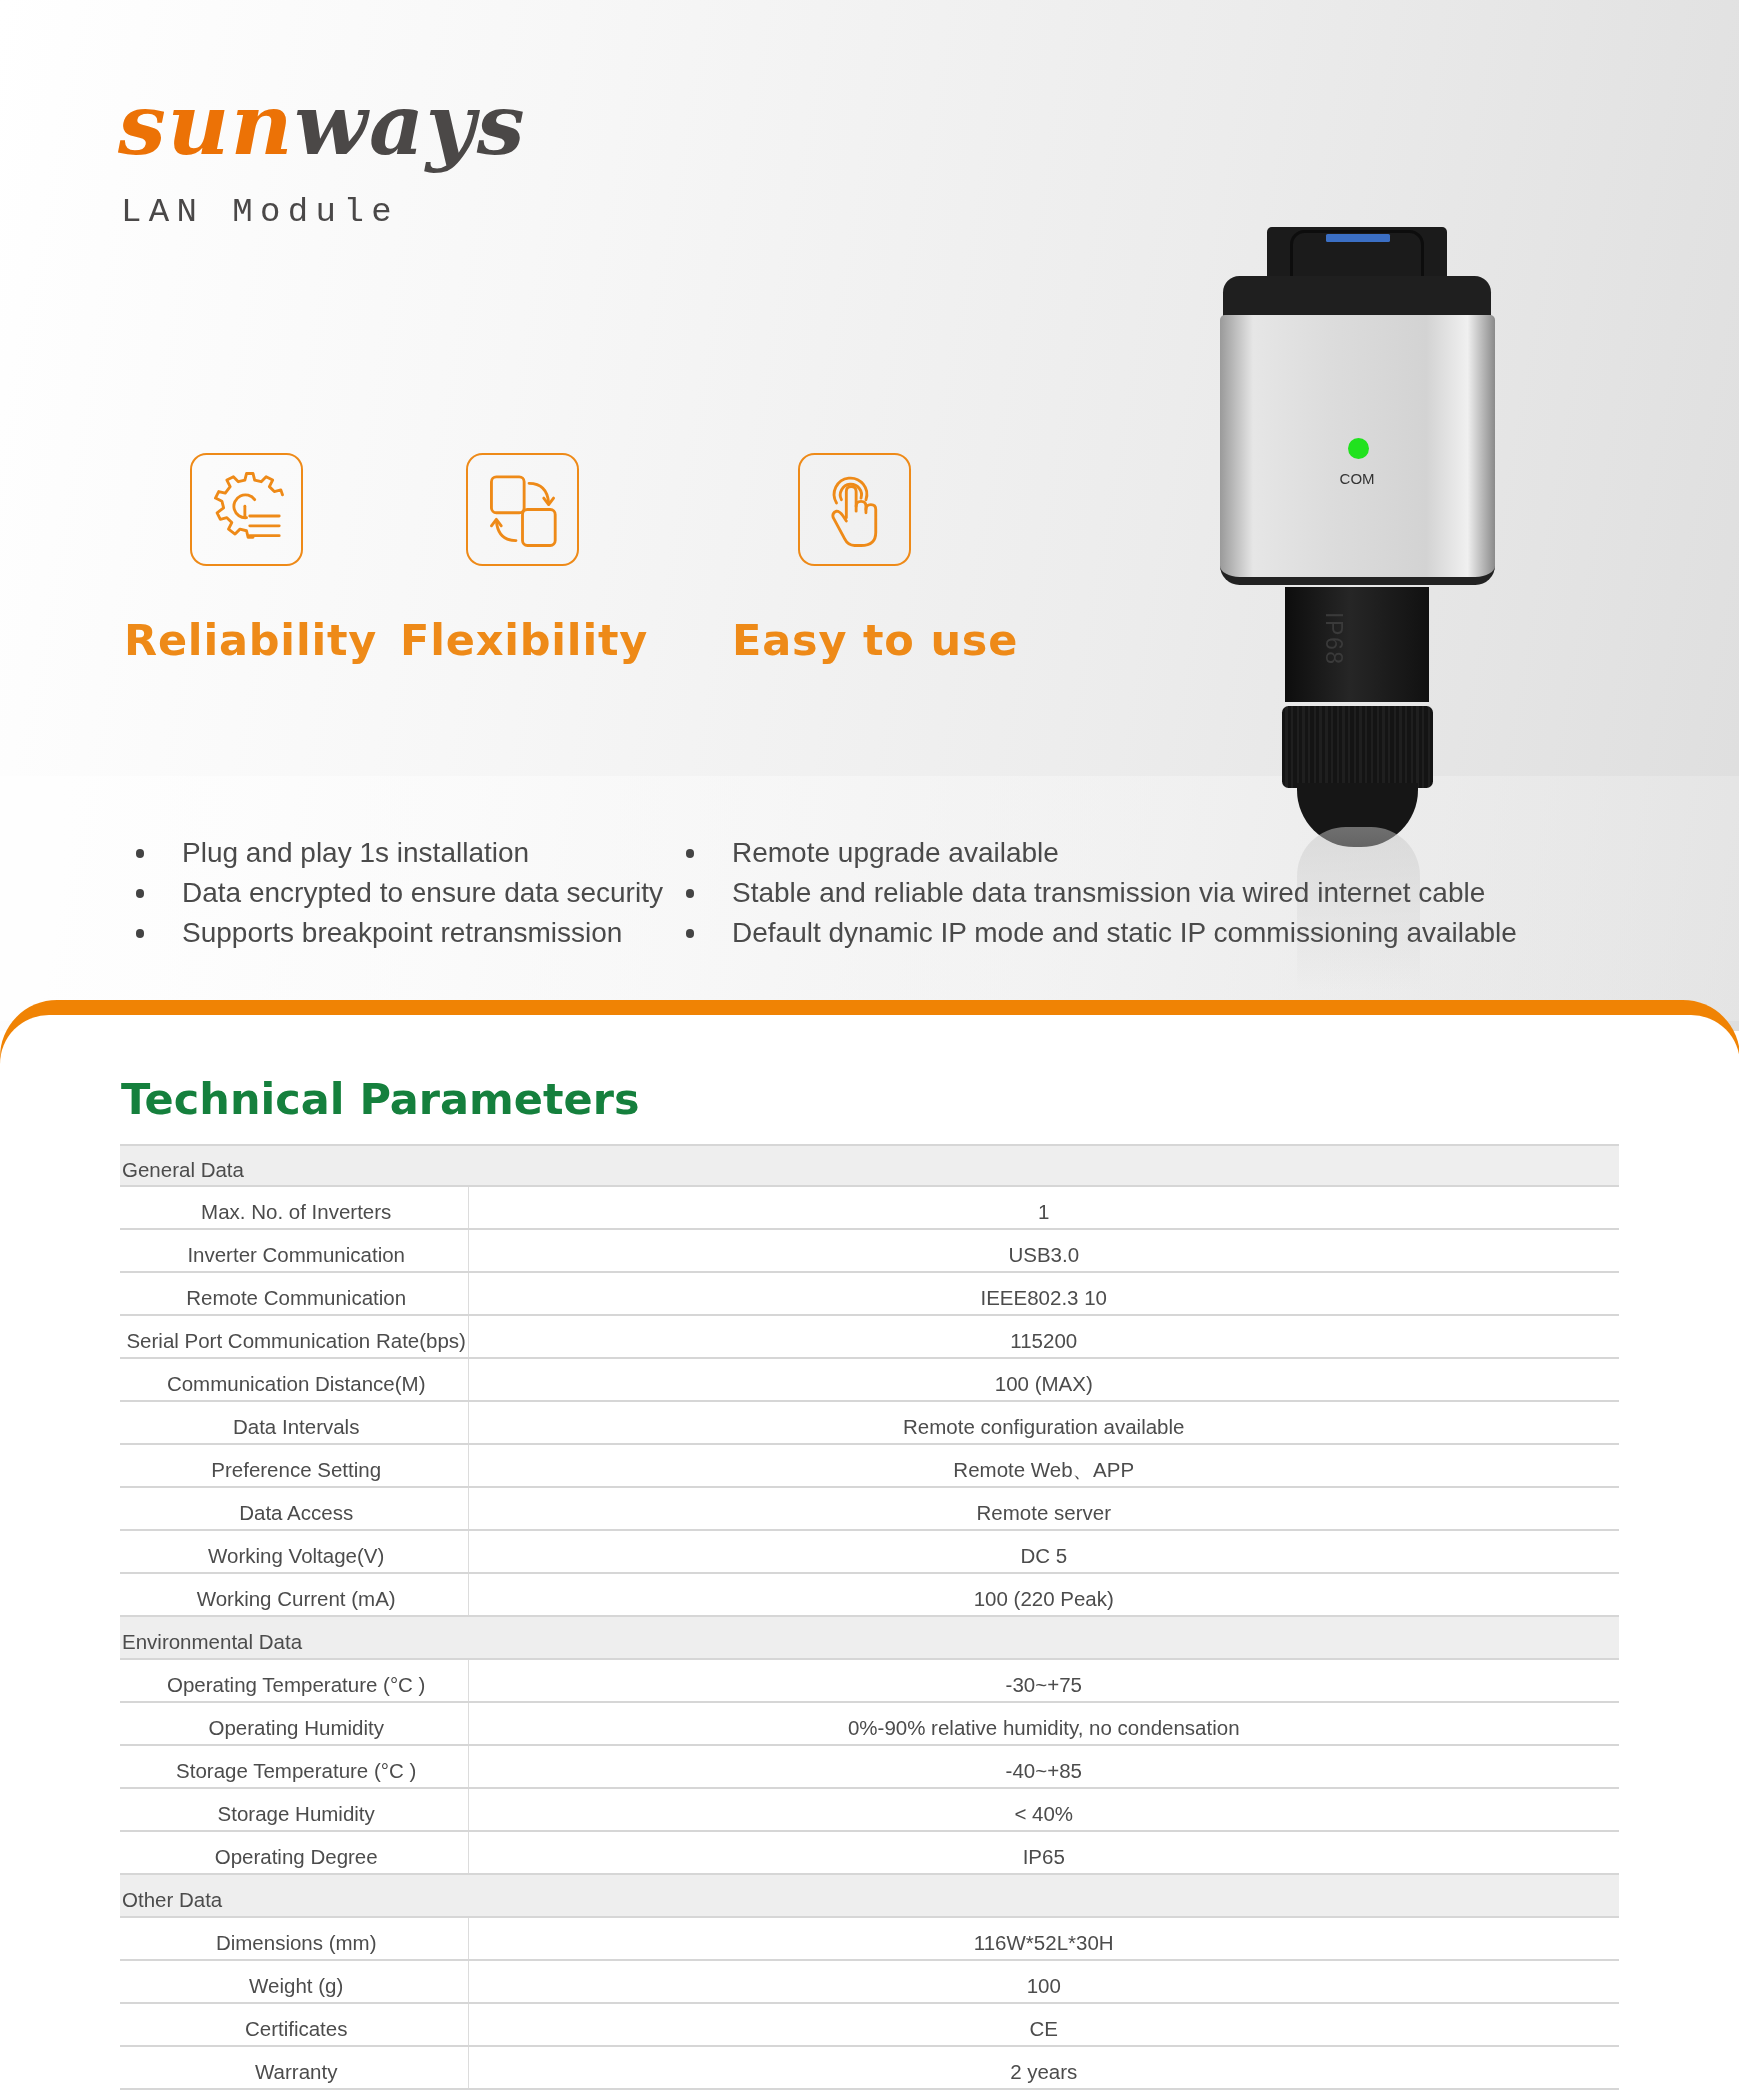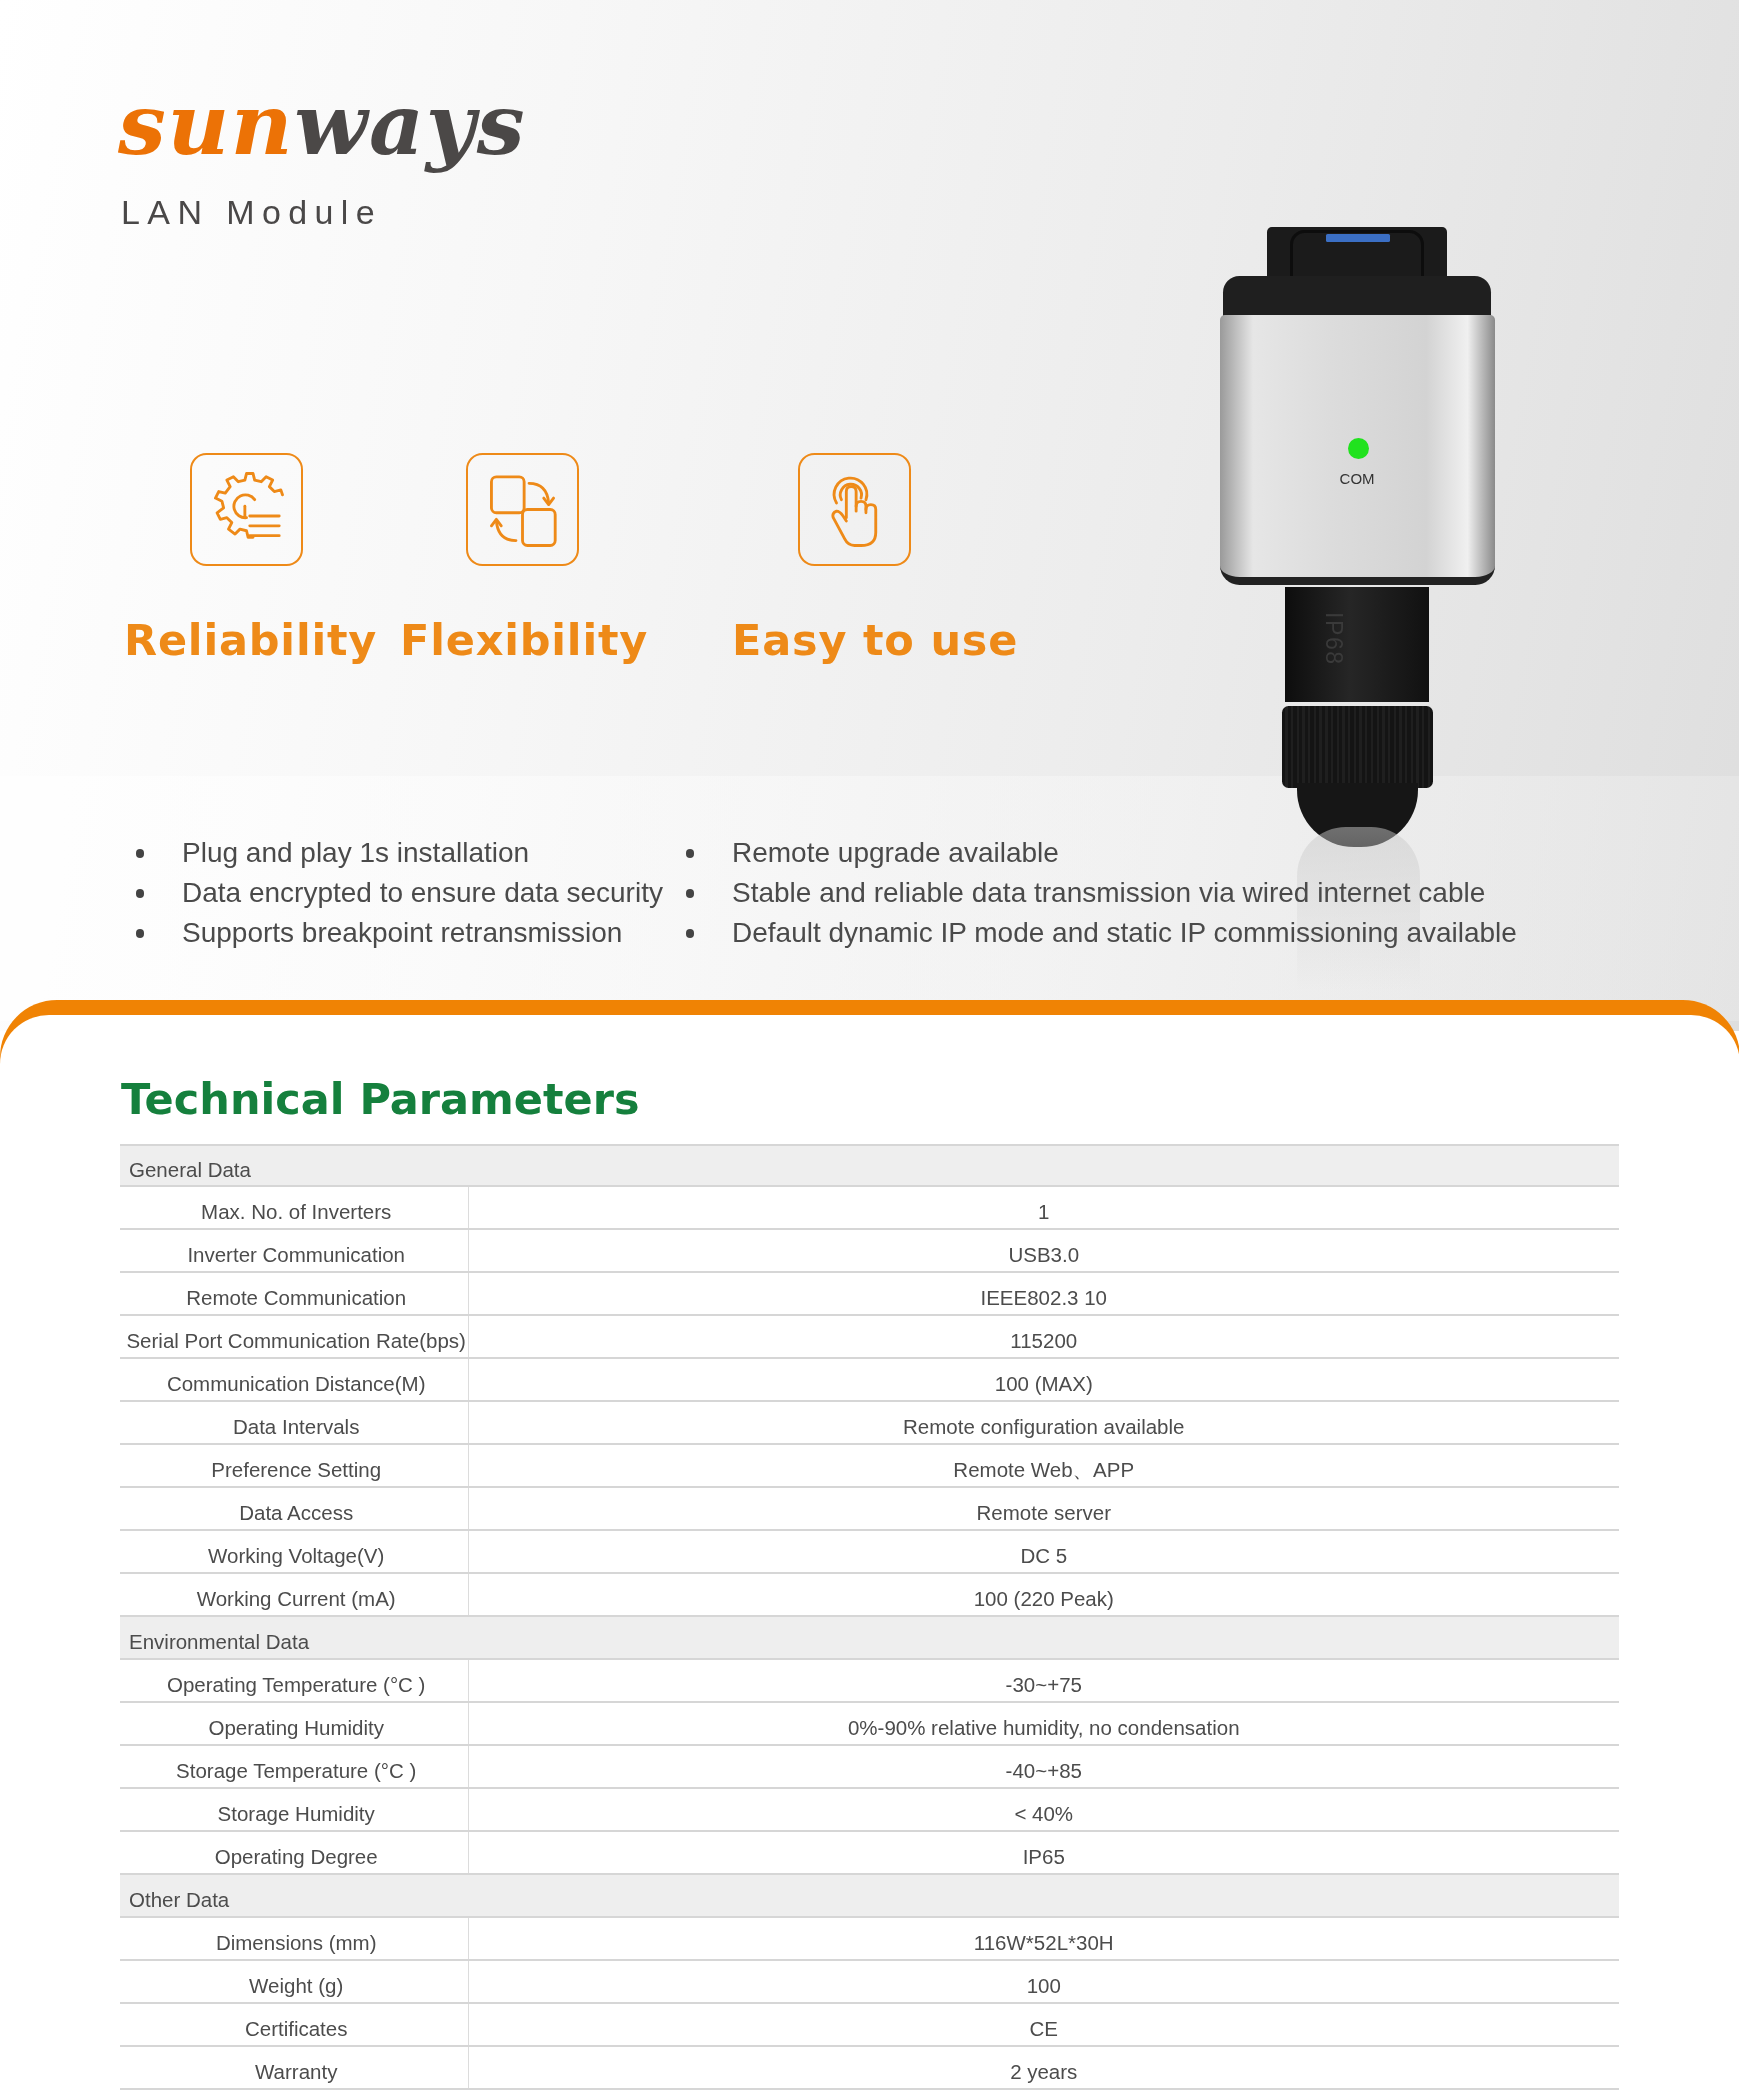--- a/index.html
+++ b/index.html
@@ -17,21 +17,21 @@
 
   .logo {
     position: absolute; left: 118px; top: 82px;
     font-family: "DejaVu Serif", "Liberation Serif", serif;
     font-style: italic; font-weight: bold; font-size: 85px; letter-spacing: 1.6px; line-height: 1;
   }
   .logo .sun { color: #ec7206; }
   .logo .ways { color: #4b4847; }
   .subtitle {
     position: absolute; left: 121px; top: 193px;
-    font-family: Liberation Sans, sans-serif; font-size: 34px; letter-spacing: 7.4px; color: #4a4848;
+    font-family: Liberation Mono, monospace; font-size: 34px; letter-spacing: 7.4px; color: #4a4848;
   }
 
   .feature { position: absolute; top: 453px; width: 245px; text-align: center; }
   .feature .icon-box {
     width: 113px; height: 113px; margin: 0 auto;
     border: 2.5px solid #ee8a18; border-radius: 16.4px;
     display: flex; align-items: center; justify-content: center;
   }
   .feature .label {
     margin-top: 49px; font-size: 43px; font-weight: bold; color: #ee8a18;
@@ -66,21 +66,21 @@
   .bullets.left { left: 136px; }
   .bullets.right { left: 686px; }
 
   .band { position: absolute; left: 0; top: 1000px; width: 1740px; height: 98px; background: #f08304; border-radius: 57px 57px 0 0; }
   .panel { position: absolute; left: 0; top: 1015px; width: 1740px; height: 1080px; background: #ffffff; border-radius: 49px 49px 0 0; }
 
   .tp-title { position: absolute; left: 121px; top: 1074px; font-size: 43px; font-weight: bold; color: #15803d; font-family: "DejaVu Sans", sans-serif; }
 
   .spec-table { position: absolute; left: 120px; top: 1144px; width: 1499px; border-collapse: collapse; font-size: 20.5px; color: #4c4c4c; }
   .spec-table td { height: 43px; border-bottom: 2.5px solid #d6d6d6; vertical-align: middle; padding-top: 9.8px; }
-  .spec-table tr.section td { background: #eeeeee; padding-left: 9px; border-top: 2.5px solid #d6d6d6; }
+  .spec-table tr.section td { background: #eeeeee; padding-left: 2px; border-top: 2.5px solid #d6d6d6; }
   .spec-table tr.section:first-child td { border-top: 2.5px solid #d6d6d6; height: 41px; }
   .spec-table td.k { width: 348px; padding-left: 4.9px; border-right: 1.6px solid #dcdcdc; text-align: center; }
   .spec-table td.v { text-align: center; }
 </style>
 </head>
 <body>
 
 <div class="hero"></div>
 <div class="hero-floor"></div>
 

